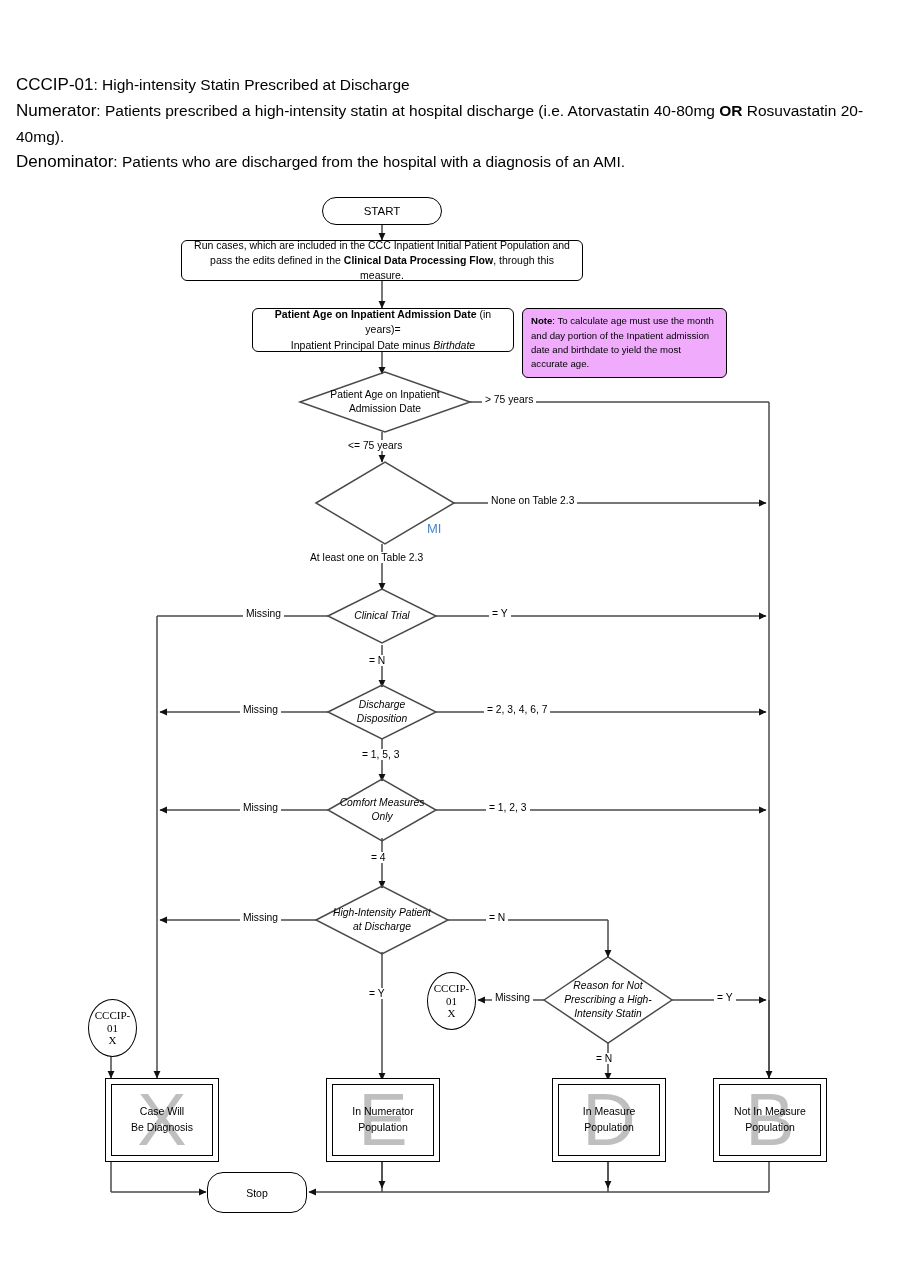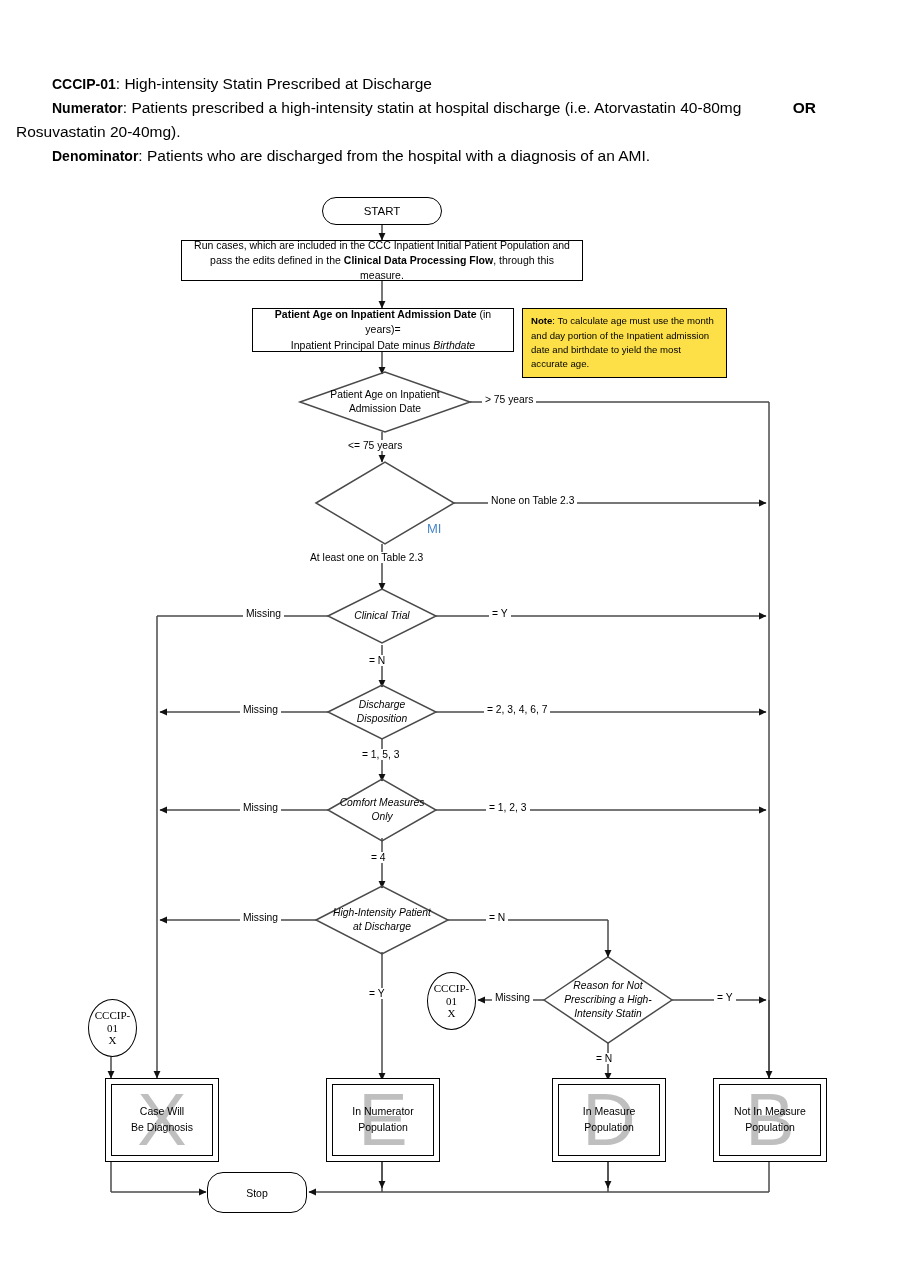--- a/index.html
+++ b/index.html
@@ -3,41 +3,41 @@
 <meta charset="utf-8">
 <style>
   html,body{margin:0;padding:0;background:#ffffff;}
   body{width:900px;height:1286px;position:relative;
        font-family:"Liberation Sans","DejaVu Sans",sans-serif;
        color:#000;-webkit-font-smoothing:antialiased;}
 
   
   #header{position:absolute;left:16px;top:72px;width:872px;}
   #header .line{line-height:1.55;font-size:15.5px;}
-  #header .bold{font-weight:bold;margin-left:47px;}
-  #header .lbl{font-weight:bold;font-size:14px;margin-left:36px;}
+  #header .bold{font-weight:bold;}
+  #header .lbl{font-weight:normal;font-size:17px;}
 
   
   #flow{position:absolute;left:0;top:0;width:900px;height:1286px;}
   #flow svg{position:absolute;left:0;top:0;}
 
   
   .node{position:absolute;box-sizing:border-box;display:flex;
-        align-items:center;justify-content:center;text-align:center;}
+        align-items:center;justify-content:center;text-align:center;border-radius:6px;}
   .node .txt{width:100%;}
 
   
   .term{border:1px solid #000;border-radius:16px;background:#fff;
         font-size:11.5px;}
 
   
   .proc{border:1px solid #000;background:#fff;font-size:10.5px;line-height:1.45;}
 
   
-  .note{border:1px solid #000;background:#fde047;font-size:9.6px;
+  .note{border:1px solid #000;background:#f0abfc;font-size:9.6px;
         line-height:1.5;text-align:left;padding:5px 8px;}
 
   
   .dmd{position:absolute;display:flex;align-items:center;justify-content:center;
        text-align:center;font-style:italic;font-size:10.3px;line-height:1.35;
        pointer-events:none;}
 
   
   .conn{position:absolute;border:1px solid #000;border-radius:50%;background:#fff;
         display:flex;align-items:center;justify-content:center;text-align:center;

